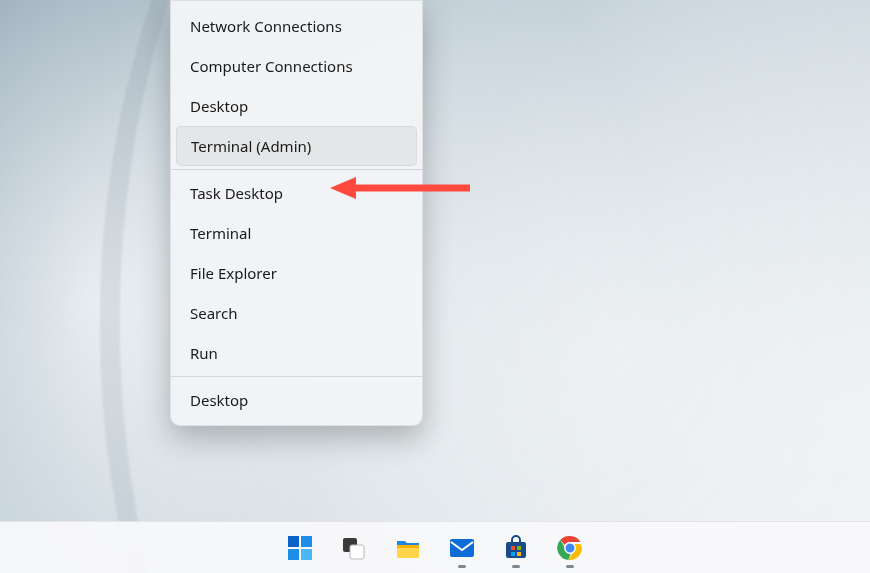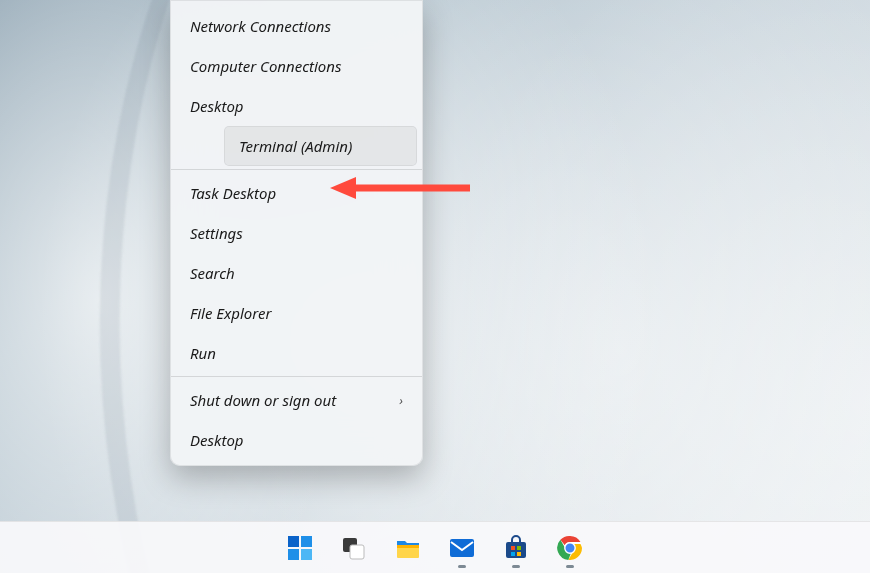--- a/index.html
+++ b/index.html
@@ -23,35 +23,33 @@
   .context-menu {
     position: absolute;
     left: 170px; top: 0px;
     width: 253px;
     background: rgba(242,244,246,0.97);
     border: 1px solid rgba(0,0,0,0.08);
     border-radius: 0 0 10px 10px;
     box-shadow: 0 12px 30px rgba(0,0,0,0.25);
     padding: 5px;
     backdrop-filter: blur(20px);
-    font-style: italic;
   }
   .menu-item {
     display: flex; align-items: center; justify-content: space-between;
     height: 40px;
     padding: 0 14px;
     font-size: 15px;
     color: #1a1a1a;
     border-radius: 5px;
     cursor: default;
   }
   .menu-item.highlight {
     background: rgba(0,0,0,0.055);
     border: 1px solid rgba(0,0,0,0.06);
-    margin-left: 48px;
   }
   .menu-separator {
     height: 1px;
     background: rgba(0,0,0,0.12);
     margin: 3px -5px;
   }
   .chevron { color: #555; font-size: 13px; }
 
   .arrow-annotation {
     position: absolute;
@@ -103,36 +101,32 @@
         <span>Desktop</span>
       </div>
       <div class="menu-item highlight">
         <span>Terminal (Admin)</span>
       </div>
       <div class="menu-separator"></div>
       <div class="menu-item">
         <span>Task Desktop</span>
       </div>
       <div class="menu-item">
-        <span>Settings</span>
+        <span>Terminal</span>
+      </div>
+      <div class="menu-item">
+        <span>File Explorer</span>
       </div>
       <div class="menu-item">
         <span>Search</span>
       </div>
       <div class="menu-item">
-        <span>File Explorer</span>
-      </div>
-      <div class="menu-item">
         <span>Run</span>
       </div>
       <div class="menu-separator"></div>
-      <div class="menu-item">
-        <span>Shut down or sign out</span>
-        <span class="chevron">›</span>
-      </div>
       <div class="menu-item">
         <span>Desktop</span>
       </div>
     </div>
 
   <svg class="arrow-annotation" viewBox="0 0 140 24">
     <line x1="140" y1="12" x2="22" y2="12" stroke="#ff4a3d" stroke-width="7" stroke-linecap="round"></line>
     <polygon points="0,12 26,1 26,23" fill="#ff4a3d"></polygon>
   </svg>
 

